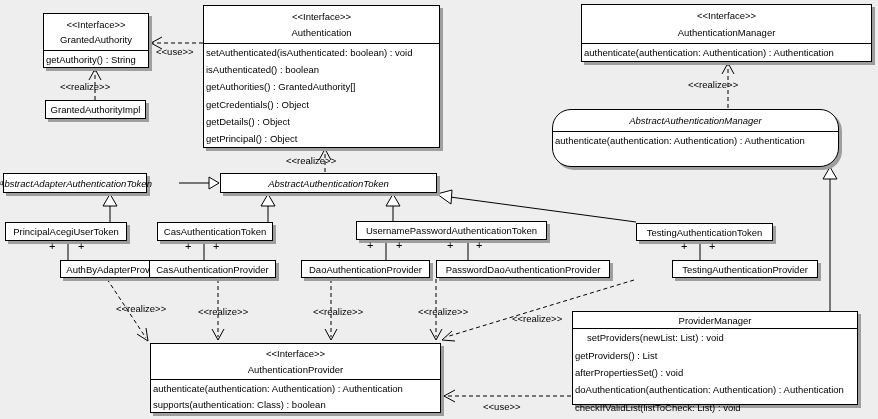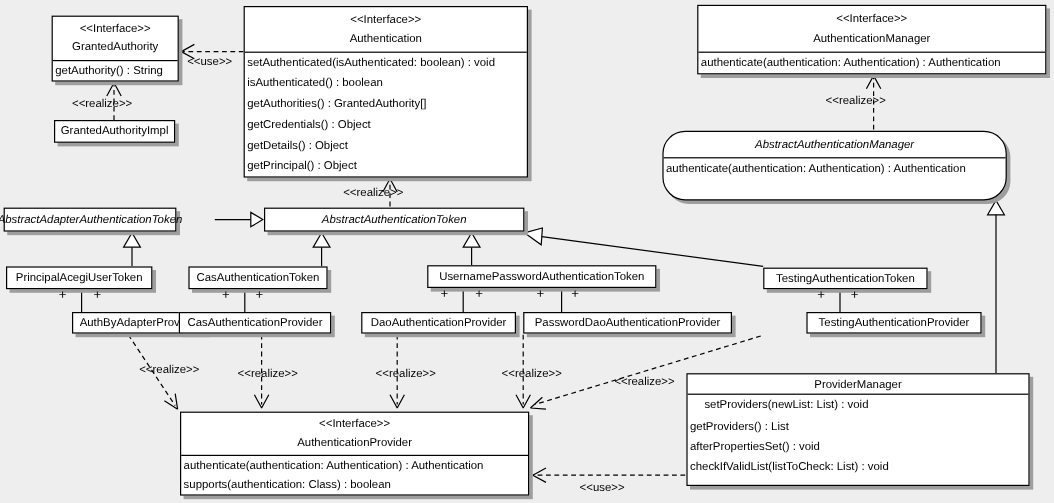--- a/index.html
+++ b/index.html
@@ -203,20 +203,21 @@
         <div class="method" style="height: 16px;">authenticate(authentication: Authentication) : Authentication</div>
         <div class="method" style="height: 16px;">supports(authentication: Class) : boolean</div>
       </div>
       <div class="uml-class" style="left: 572px; top: 311px; width: 286px; height: 94px;">
         <div class="title" style="height: 17px;">
           <div class="cname">ProviderManager</div>
         </div>
         <div class="method" style="height: 17.4px; padding-left: 14px;">setProviders(newList: List) : void</div>
         <div class="method" style="height: 17.4px;">getProviders() : List</div>
         <div class="method" style="height: 17.4px;">afterPropertiesSet() : void</div>
+        <div class="method" style="height: 17.4px;">doAuthentication(authentication: Authentication) : Authentication</div>
         <div class="method" style="height: 17.4px;">checkIfValidList(listToCheck: List) : void</div>
       </div>
       <span class="edge-label" style="left: 156px; top: 46px;">&lt;&lt;use&gt;&gt;</span>
       <span class="edge-label" style="left: 60px; top: 81px;">&lt;&lt;realize&gt;&gt;</span>
       <span class="edge-label" style="left: 286px; top: 155px;">&lt;&lt;realize&gt;&gt;</span>
       <span class="edge-label" style="left: 688px; top: 79px;">&lt;&lt;realize&gt;&gt;</span>
       <span class="edge-label" style="left: 116px; top: 303px;">&lt;&lt;realize&gt;&gt;</span>
       <span class="edge-label" style="left: 198px; top: 306px;">&lt;&lt;realize&gt;&gt;</span>
       <span class="edge-label" style="left: 313px; top: 306px;">&lt;&lt;realize&gt;&gt;</span>
       <span class="edge-label" style="left: 418px; top: 306px;">&lt;&lt;realize&gt;&gt;</span>

